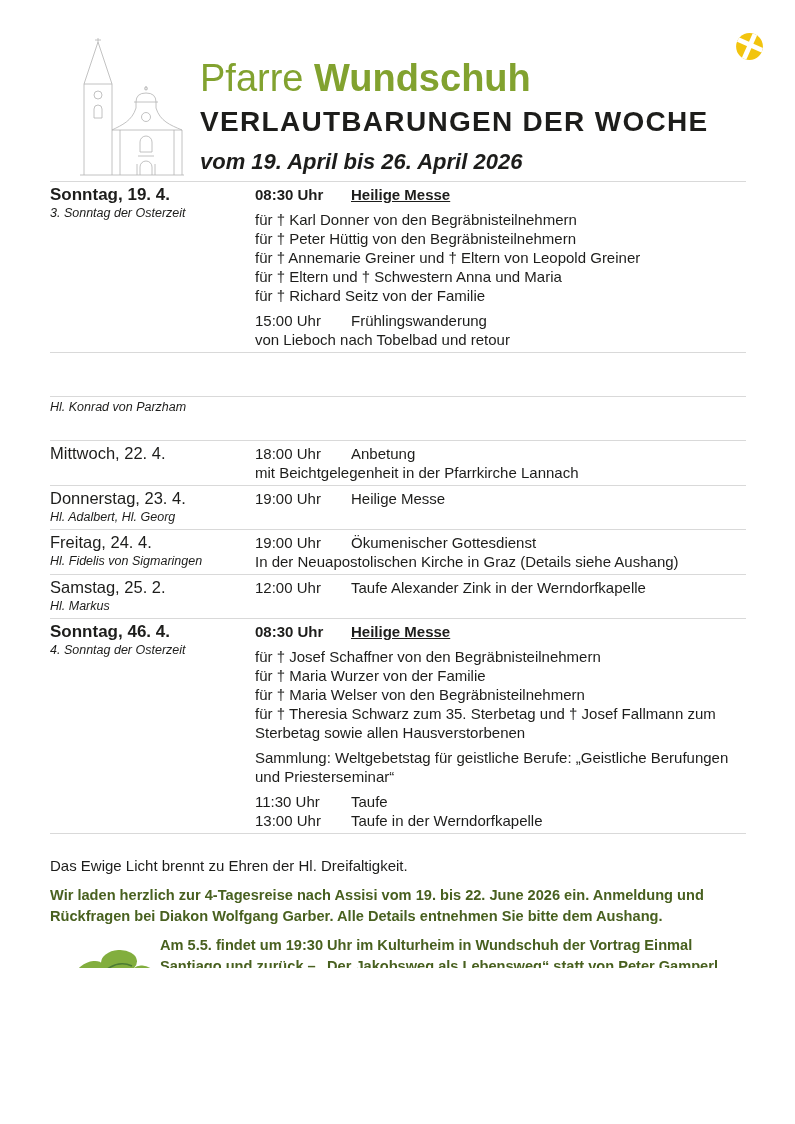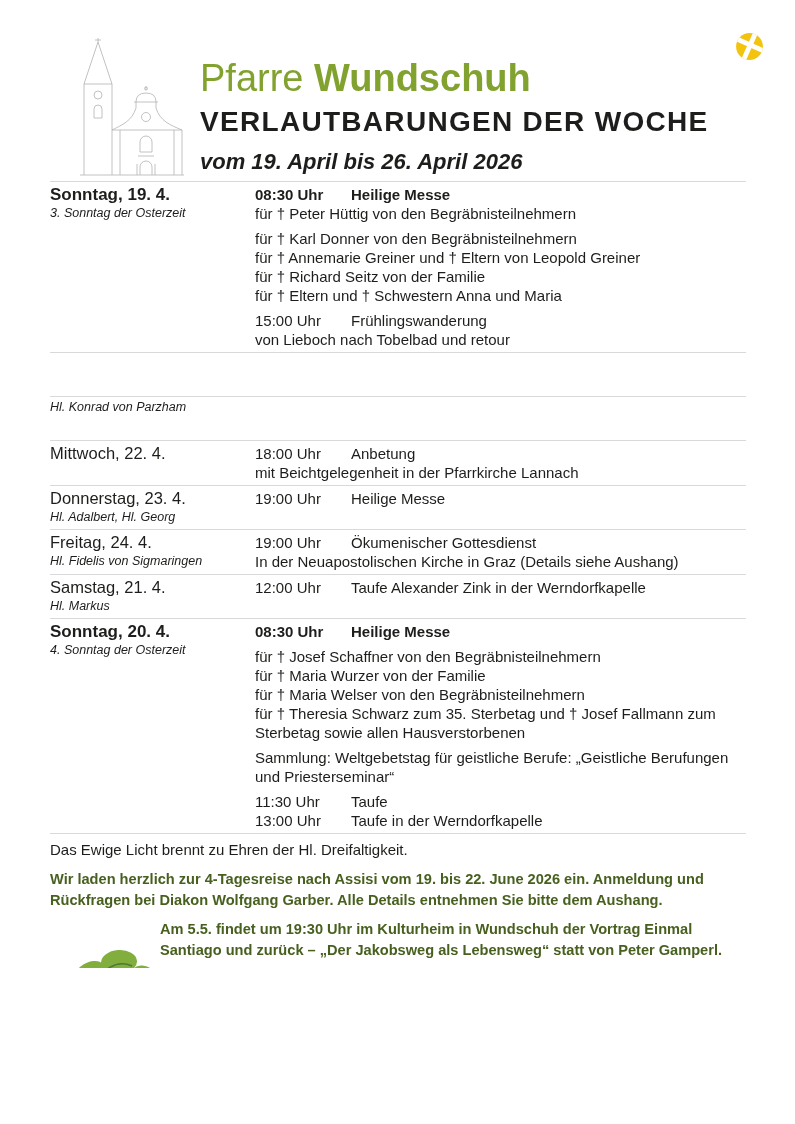--- a/index.html
+++ b/index.html
@@ -31,24 +31,24 @@
   
   .content{position:absolute;left:50px;top:181px;width:696px;}
   .schedule{border-bottom:1px solid var(--rule);}
   .row{display:flex;border-top:1px solid var(--rule);padding:2px 0 3px;min-height:38px;}
   .day-col{width:205px;flex:none;}
   .day{font-size:16.5px;line-height:21px;}
   .row.em .day{font-weight:700;font-size:17px;}
   .feast{font-size:12.5px;font-style:italic;line-height:15px;margin-top:1px;}
   .events-col{flex:1;font-size:15px;line-height:19px;padding-top:1px;}
   .line.gap{margin-top:6px;}
-  .line.bold{font-weight:700;}
+  .line.bold{font-weight:700;text-decoration:underline;}
   .time{display:inline-block;width:96px;}
 
-  .notes{margin-top:6px;}
+  .notes{margin-top:22px;}
   .note-black{font-size:15px;line-height:19px;margin:0;}
   .note-green{color:var(--ann-green);font-weight:700;font-size:14.6px;line-height:21px;margin:10px 0 0 0;}
   .note-green.indented{margin-left:110px;margin-top:8px;width:578px;}
 
   
   .logo{position:absolute;left:44px;top:948px;width:140px;height:150px;}
   .logo svg{position:absolute;left:0;top:0;}
   .logo-l1{position:absolute;left:2px;top:112px;font-size:7.5px;font-weight:700;letter-spacing:0.6px;white-space:nowrap;}
   .logo-l2{position:absolute;left:2px;top:132px;font-size:12px;font-weight:700;letter-spacing:0.9px;white-space:nowrap;}
   .skyline{position:absolute;left:30px;top:988px;width:765px;height:126px;}
@@ -96,25 +96,25 @@
 
   <div class="content">
     <div class="schedule" id="schedule">
     <section class="row em">
       <div class="day-col">
         <div class="day">Sonntag, 19. 4.</div>
         <div class="feast">3. Sonntag der Osterzeit</div>
       </div>
       <div class="events-col">
             <div class="line bold"><span class="time">08:30 Uhr</span><span>Heilige Messe</span></div>
+            <div class="line gap">für † Karl Donner von den Begräbnisteilnehmern</div>
             <div class="line">für † Peter Hüttig von den Begräbnisteilnehmern</div>
-            <div class="line gap">für † Karl Donner von den Begräbnisteilnehmern</div>
             <div class="line">für † Annemarie Greiner und † Eltern von Leopold Greiner</div>
+            <div class="line">für † Eltern und † Schwestern Anna und Maria</div>
             <div class="line">für † Richard Seitz von der Familie</div>
-            <div class="line">für † Eltern und † Schwestern Anna und Maria</div>
             <div class="line gap"><span class="time">15:00 Uhr</span><span>Frühlingswanderung</span></div>
             <div class="line">von Lieboch nach Tobelbad und retour</div>
           </div>
     </section>
 
     <section class="row">
       <div class="events-col"></div>
     </section>
 
     <section class="row">
@@ -151,31 +151,31 @@
         <div class="feast">Hl. Fidelis von Sigmaringen</div>
       </div>
       <div class="events-col">
             <div class="line"><span class="time">19:00 Uhr</span><span>Ökumenischer Gottesdienst</span></div>
             <div class="line">In der Neuapostolischen Kirche in Graz (Details siehe Aushang)</div>
           </div>
     </section>
 
     <section class="row">
       <div class="day-col">
-        <div class="day">Samstag, 21. 4.</div>
+        <div class="day">Samstag, 25. 2.</div>
         <div class="feast">Hl. Markus</div>
       </div>
       <div class="events-col">
             <div class="line"><span class="time">12:00 Uhr</span><span>Taufe Alexander Zink in der Werndorfkapelle</span></div>
           </div>
     </section>
 
     <section class="row em">
       <div class="day-col">
-        <div class="day">Sonntag, 20. 4.</div>
+        <div class="day">Sonntag, 46. 4.</div>
         <div class="feast">4. Sonntag der Osterzeit</div>
       </div>
       <div class="events-col">
             <div class="line bold"><span class="time">08:30 Uhr</span><span>Heilige Messe</span></div>
             <div class="line gap">für † Josef Schaffner von den Begräbnisteilnehmern</div>
             <div class="line">für † Maria Wurzer von der Familie</div>
             <div class="line">für † Maria Welser von den Begräbnisteilnehmern</div>
             <div class="line">für † Theresia Schwarz zum 35. Sterbetag und † Josef Fallmann zum Sterbetag sowie allen Hausverstorbenen</div>
             <div class="line gap">Sammlung: Weltgebetstag für geistliche Berufe: „Geistliche Berufungen und Priesterseminar“</div>
             <div class="line gap"><span class="time">11:30 Uhr</span><span>Taufe</span></div>

